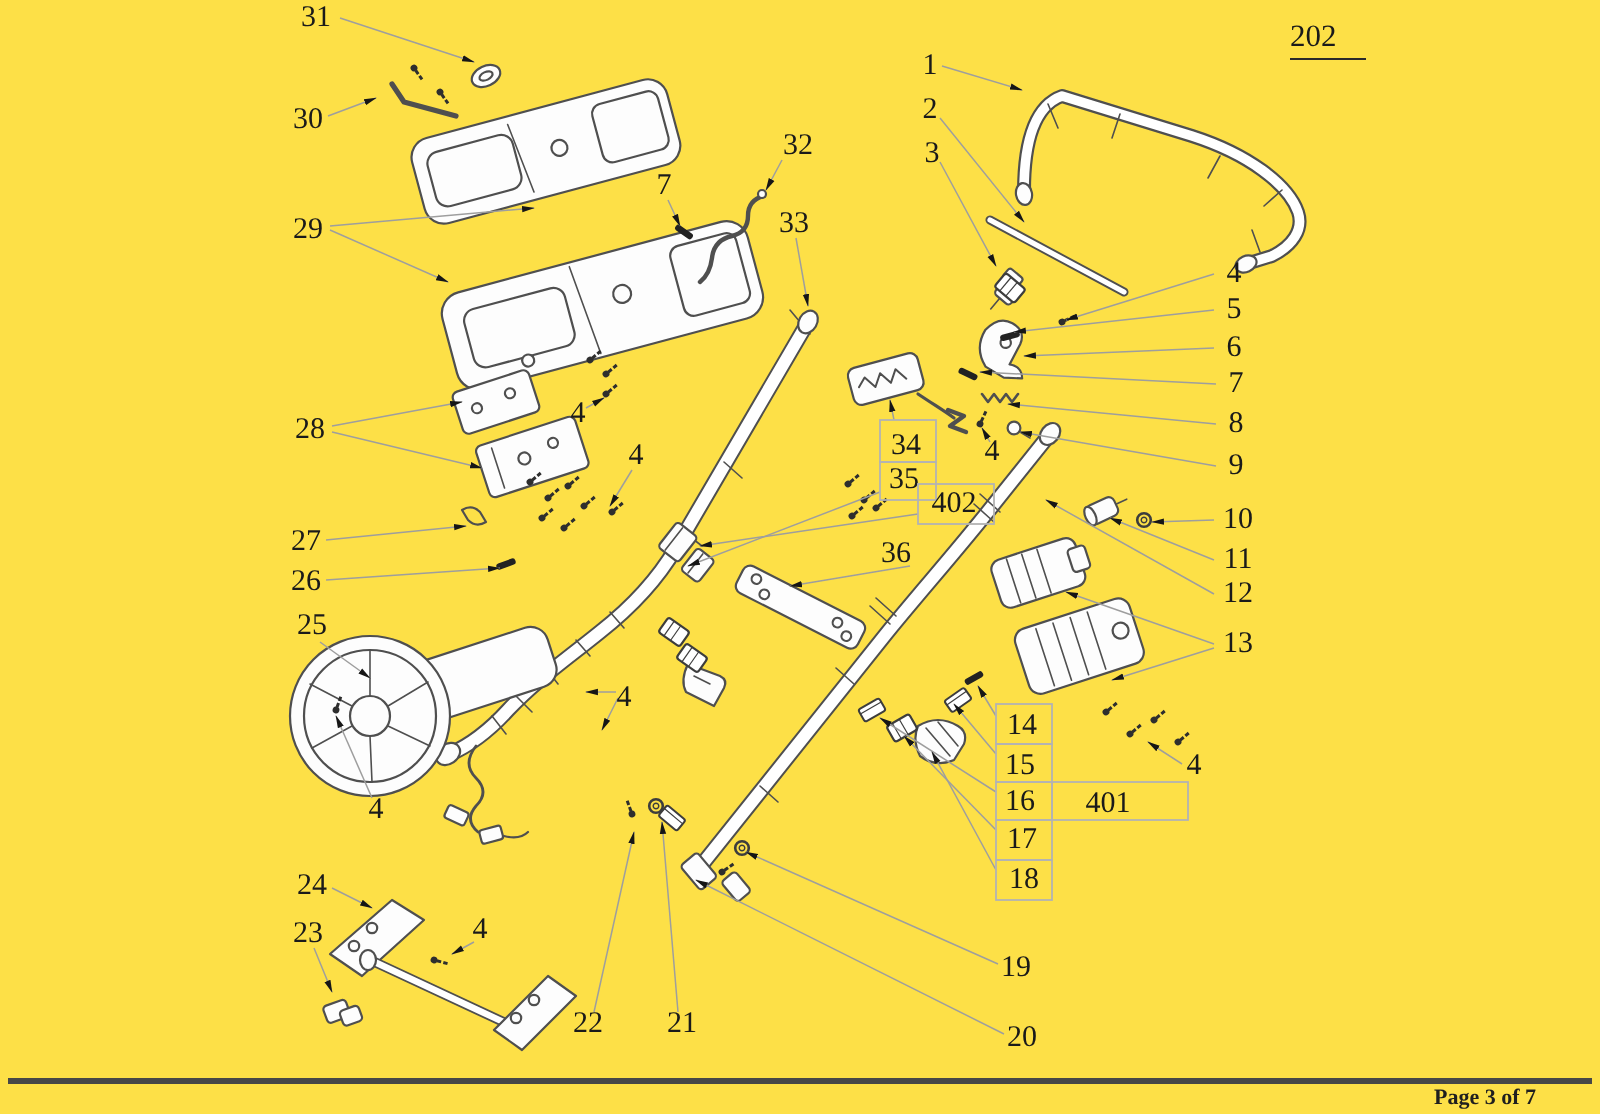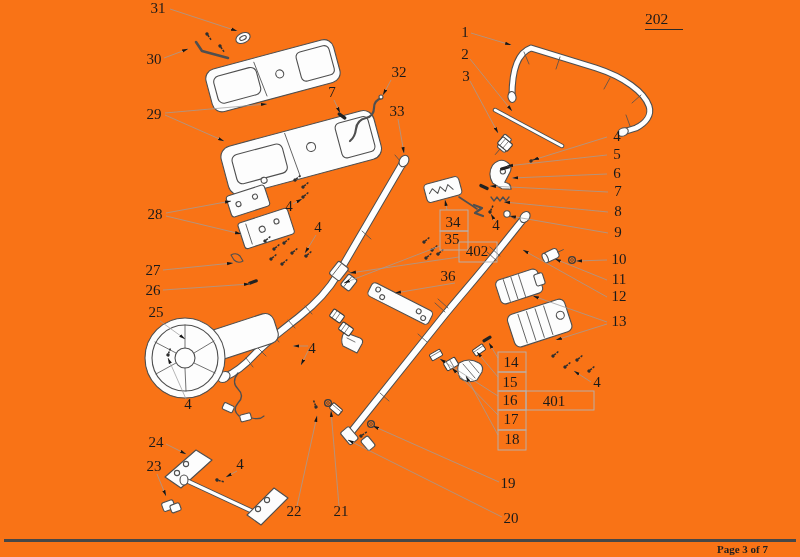--- a/index.html
+++ b/index.html
@@ -1,16 +1,16 @@
 <!DOCTYPE html>
 <html><head>
 <meta charset="utf-8">
 <style>
   html,body{margin:0;padding:0;background:#fff;}
-  .page{position:relative;width:800px;height:557px;background:#f97316;overflow:hidden;
+  .page{position:relative;width:800px;height:557px;background:#fde047;overflow:hidden;
         font-family:"Liberation Serif", serif;}
   svg{position:absolute;left:0;top:0;}
   
   .art{stroke:#4f4f4f;fill:#fdfdfd;stroke-width:1.1;stroke-linejoin:round;stroke-linecap:round;}
   .nf{fill:none;}
   .tube-o{fill:none;stroke:#4f4f4f;stroke-width:8;}
   .tube-i{fill:none;stroke:#ffffff;stroke-width:6;}
   .bail-o{fill:none;stroke:#4f4f4f;stroke-width:7;}
   .bail-i{fill:none;stroke:#ffffff;stroke-width:4.8;}
   .bar-o{fill:none;stroke:#4f4f4f;stroke-width:5;}

